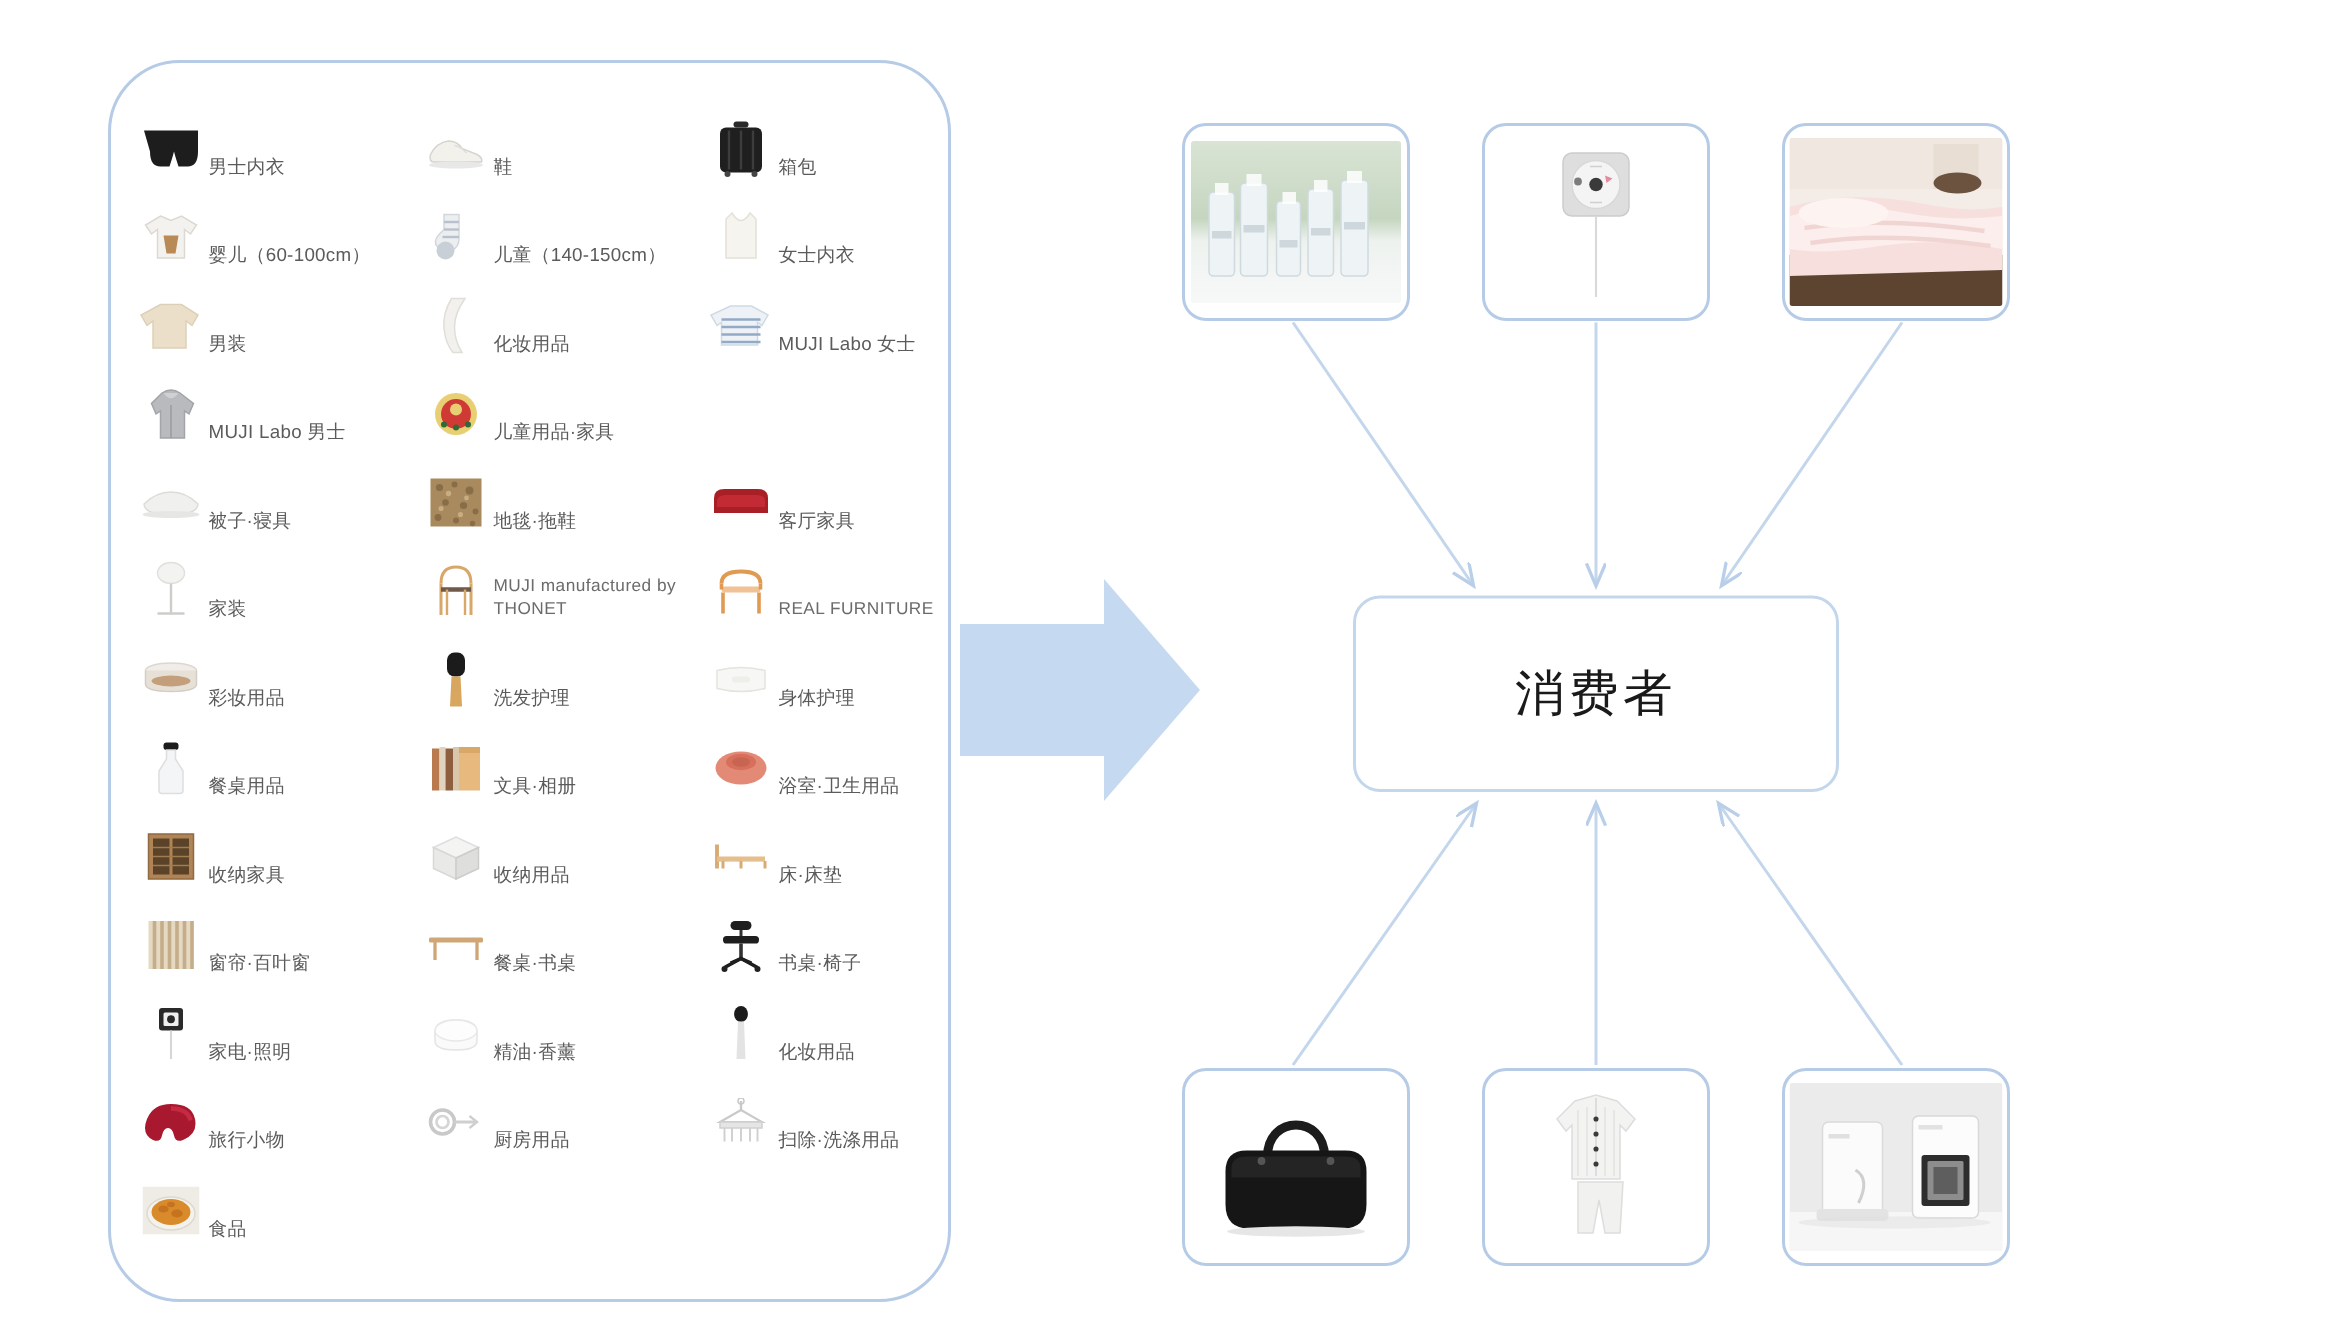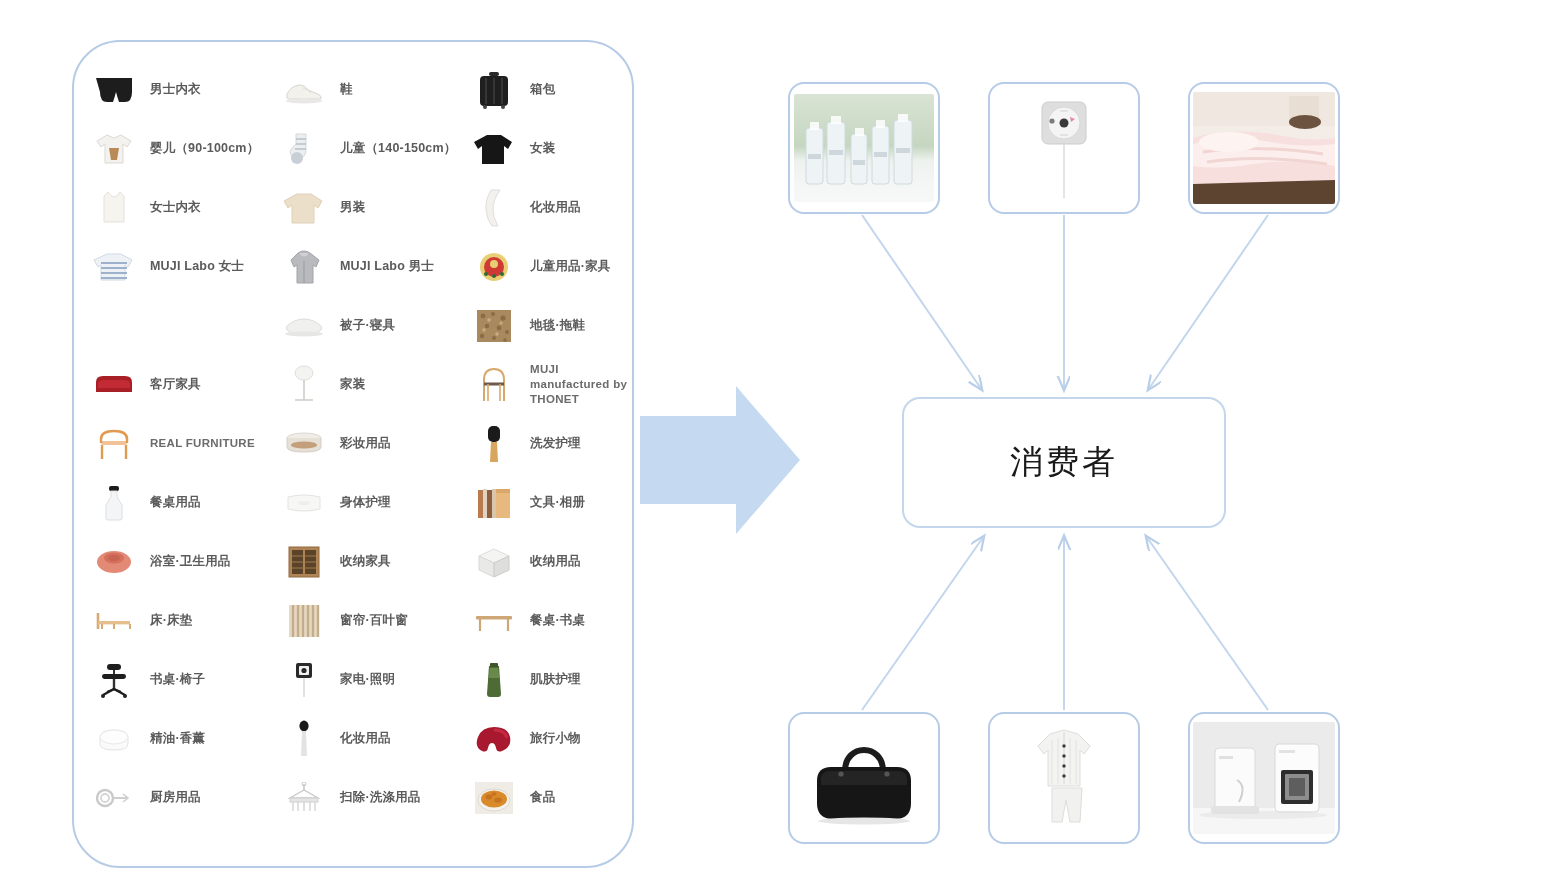--- a/index.html
+++ b/index.html
@@ -27,25 +27,24 @@
     position: absolute;
     left: 18px; top: 18px;
     width: 526px;
     display: grid;
     grid-template-columns: 190px 190px 160px;
     grid-auto-rows: 59px;
     align-items: center;
   }
   .cat-item {
     display: flex;
-    align-items: center;
-    gap: 14px;
+    align-items: flex-end;
+    gap: 3px;
     height: 59px;
     overflow: visible;
-    font-weight: bold;
   }
   .cat-icon {
     width: 44px; height: 40px;
     flex: 0 0 44px;
     position: relative;
     display: flex;
     align-items: center;
     justify-content: center;
   }
   .cat-icon svg { display:block; }
@@ -145,43 +144,35 @@
         </span>
         <span class="cat-label">箱包</span>
       </div>
       <div class="cat-item">
         <span class="cat-icon">
           <svg width="40" height="34" viewBox="0 0 40 34">
             <path d="M13 3 20 6 27 3 37 9l-4 6-4-3v19H11V12l-4 3-4-6z" fill="#f4f2ee" stroke="#ddd9d2"></path>
             <path d="M15 16h10l-2 12h-6z" fill="#b98a56"></path>
           </svg>
         </span>
-        <span class="cat-label">婴儿（90-100cm）</span>
+        <span class="cat-label">婴儿（60-100cm）</span>
       </div>
       <div class="cat-item">
         <span class="cat-icon">
           <svg width="36" height="36" viewBox="0 0 36 36">
             <path d="M10 3h10v16q0 6-5 8t-9-2 1-9l3-3z" fill="#eceef0" stroke="#d3d7dc"></path>
             <g stroke="#b9c2cc" stroke-width="1.6">
               <line x1="10" y1="8" x2="20" y2="8"></line>
               <line x1="10" y1="13" x2="20" y2="13"></line>
               <line x1="9" y1="18" x2="20" y2="18"></line>
             </g>
             <circle cx="11" cy="27" r="6" fill="#c8cfd7"></circle>
           </svg>
         </span>
         <span class="cat-label">儿童（140-150cm）</span>
-      </div>
-      <div class="cat-item">
-        <span class="cat-icon">
-          <svg width="42" height="34" viewBox="0 0 42 34">
-            <path d="M14 3h14l11 7-4 7-4-3v18H9V14l-4 3-4-7z" fill="#161616"></path>
-          </svg>
-        </span>
-        <span class="cat-label">女装</span>
       </div>
       <div class="cat-item">
         <span class="cat-icon">
           <svg width="30" height="36" viewBox="0 0 30 36">
             <path d="M9 2q3 5 6 5t6-5l4 4v26H5V6z" fill="#f6f4ef" stroke="#e4e1d9"></path>
           </svg>
         </span>
         <span class="cat-label">女士内衣</span>
       </div>
       <div class="cat-item">
@@ -333,35 +324,35 @@
         <span class="cat-icon">
           <svg width="20" height="40" viewBox="0 0 20 40">
             <rect x="4" y="2" width="12" height="16" rx="5" fill="#1b1b1b"></rect>
             <path d="M7 18h6l1 20H6z" fill="#d8a65e"></path>
           </svg>
         </span>
         <span class="cat-label">洗发护理</span>
       </div>
       <div class="cat-item">
         <span class="cat-icon">
+          <svg width="40" height="24" viewBox="0 0 40 24">
+            <path d="M4 6q16-4 32 0v12q-16 4-32 0z" fill="#f7f7f5" stroke="#e3e3df"></path>
+            <rect x="14" y="10" width="12" height="4" rx="2" fill="#eeeeea"></rect>
+          </svg>
+        </span>
+        <span class="cat-label">身体护理</span>
+      </div>
+      <div class="cat-item">
+        <span class="cat-icon">
           <svg width="26" height="38" viewBox="0 0 26 38">
             <rect x="8" y="2" width="10" height="5" rx="2" fill="#1c1c1c"></rect>
             <path d="M10 7h6v6l5 8v13q0 2-2 2H7q-2 0-2-2V21l5-8z" fill="#f4f5f6" stroke="#dcdee0"></path>
           </svg>
         </span>
         <span class="cat-label">餐桌用品</span>
-      </div>
-      <div class="cat-item">
-        <span class="cat-icon">
-          <svg width="40" height="24" viewBox="0 0 40 24">
-            <path d="M4 6q16-4 32 0v12q-16 4-32 0z" fill="#f7f7f5" stroke="#e3e3df"></path>
-            <rect x="14" y="10" width="12" height="4" rx="2" fill="#eeeeea"></rect>
-          </svg>
-        </span>
-        <span class="cat-label">身体护理</span>
       </div>
       <div class="cat-item">
         <span class="cat-icon">
           <svg width="38" height="34" viewBox="0 0 38 34">
             <g>
               <rect x="3" y="4" width="5" height="28" fill="#b97b4e"></rect>
               <rect x="8" y="3" width="4" height="29" fill="#e0d4c0"></rect>
               <rect x="12" y="4" width="5" height="28" fill="#8e5f3f"></rect>
               <rect x="17" y="3" width="4" height="29" fill="#d8c7ad"></rect>
               <path d="M21 3h14v29H21z" fill="#e8b97e"></path>
@@ -459,30 +450,20 @@
       <div class="cat-item">
         <span class="cat-icon">
           <svg width="22" height="38" viewBox="0 0 22 38">
             <rect x="3" y="2" width="16" height="15" rx="2" fill="#2a2a2a"></rect>
             <rect x="6" y="5" width="10" height="9" rx="1" fill="#f0f0f0"></rect>
             <circle cx="11" cy="9.5" r="2.6" fill="#2a2a2a"></circle>
             <line x1="11" y1="17" x2="11" y2="36" stroke="#d6d6d6" stroke-width="1.4"></line>
           </svg>
         </span>
         <span class="cat-label">家电·照明</span>
-      </div>
-      <div class="cat-item">
-        <span class="cat-icon">
-          <svg width="24" height="36" viewBox="0 0 24 36">
-            <path d="M7 4h10l2 28q0 3-3 3H8q-3 0-3-3z" fill="#4e6b36"></path>
-            <path d="M8 6h8l1.6 10H6.4z" fill="#6a8a4b"></path>
-            <rect x="8" y="1" width="8" height="4" rx="1" fill="#3d5529"></rect>
-          </svg>
-        </span>
-        <span class="cat-label">肌肤护理</span>
       </div>
       <div class="cat-item">
         <span class="cat-icon">
           <svg width="36" height="26" viewBox="0 0 36 26">
             <path d="M4 12q0-8 14-8t14 8v6q0 6-14 6T4 18z" fill="#fafafa" stroke="#e4e4e4"></path>
             <ellipse cx="18" cy="11" rx="14" ry="7" fill="#fdfdfd" stroke="#e8e8e8"></ellipse>
           </svg>
         </span>
         <span class="cat-label">精油·香薰</span>
       </div>

